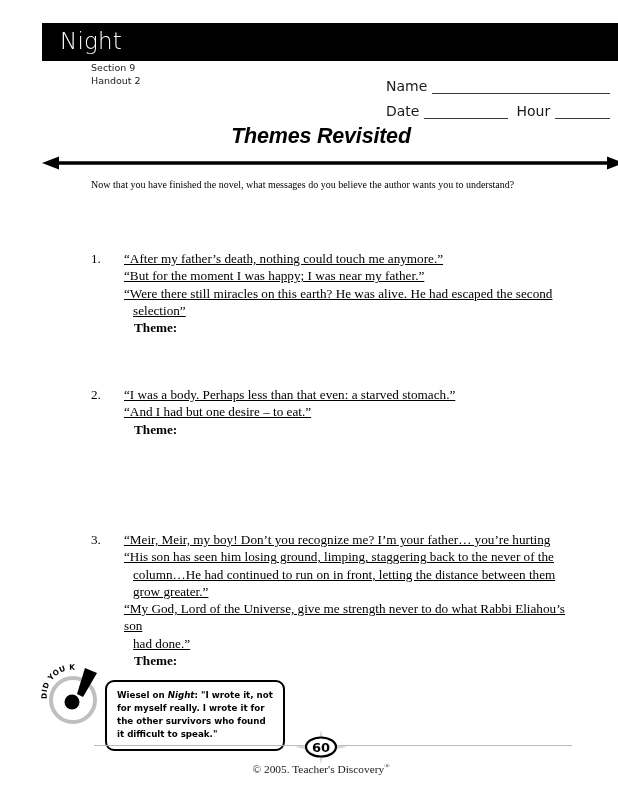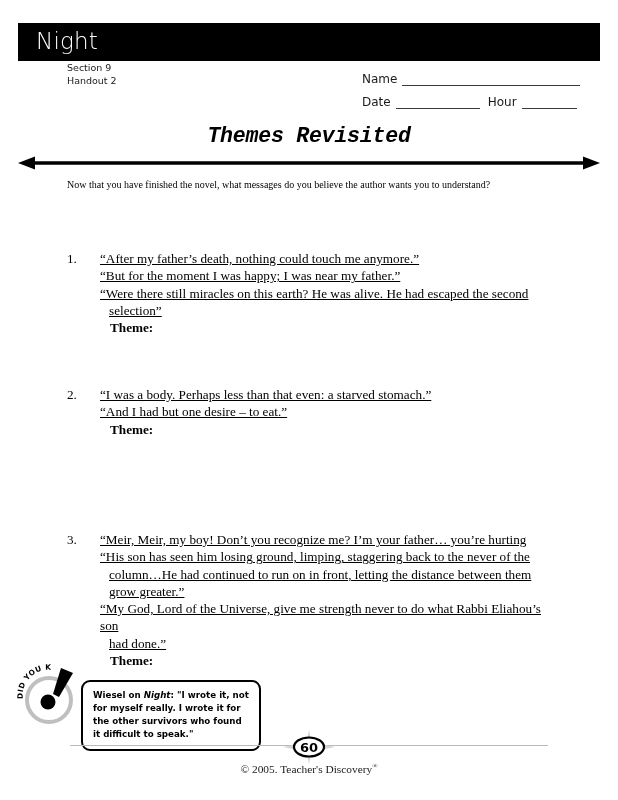--- a/index.html
+++ b/index.html
@@ -12,20 +12,21 @@
     height: 800px;
     position: relative;
     font-family: "Liberation Serif", "DejaVu Serif", serif;
     color: #000000;
     overflow: hidden;
   }
 
   .page {
     position: absolute;
     inset: 0;
+    margin-left: 24px;
   }
 
   
   .title-bar {
     position: absolute;
     left: 18px;
     top: 23px;
     width: 582px;
     height: 38px;
     background: #000000;
@@ -50,23 +51,23 @@
     font-family: "DejaVu Sans", sans-serif;
     font-size: 9.5px;
     line-height: 12.5px;
     color: #1a1a1a;
   }
 
   
   .nameblock {
     position: absolute;
     left: 362px;
-    top: 72px;
-    font-family: "DejaVu Sans", sans-serif;
-    font-size: 12px;
+    top: 78px;
+    font-family: "DejaVu Sans", sans-serif;
+    font-size: 14px;
     color: #1a1a1a;
   }
   .nameblock .row {
     display: flex;
     align-items: flex-end;
     margin-bottom: 9px;
     white-space: nowrap;
   }
   .nameblock .lbl {
     margin-right: 5px;
@@ -81,21 +82,21 @@
   .rule-hour  { width: 55px; }
   .nameblock .lbl.hour { margin-left: 8px; }
 
   
   .ws-title {
     position: absolute;
     left: 0;
     right: 0;
     top: 124px;
     text-align: center;
-    font-family: Liberation Mono, monospace;
+    font-family: Liberation Sans, sans-serif;
     font-style: italic;
     font-weight: bold;
     font-size: 21.5px;
     letter-spacing: -0.2px;
   }
 
   
   .arrow-wrap {
     position: absolute;
     left: 18px;

